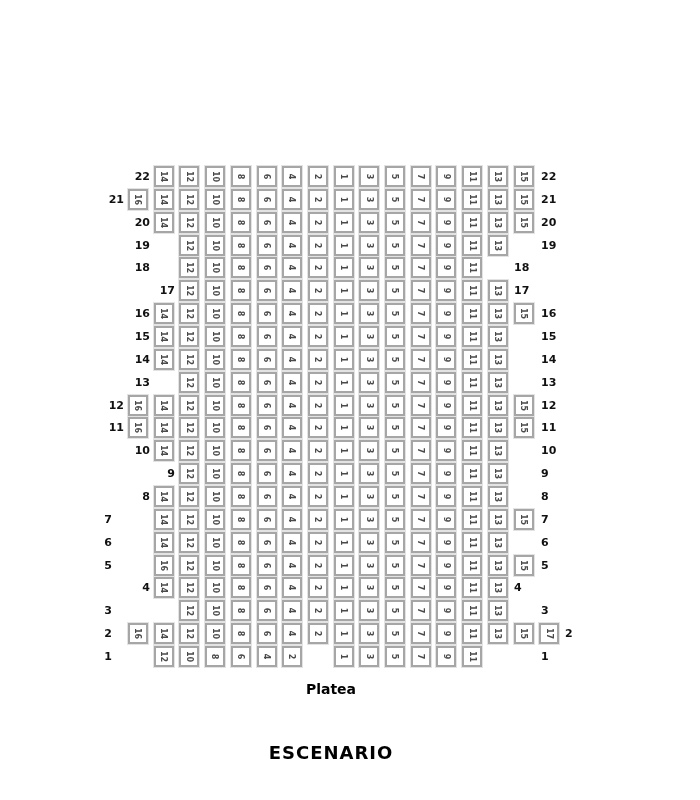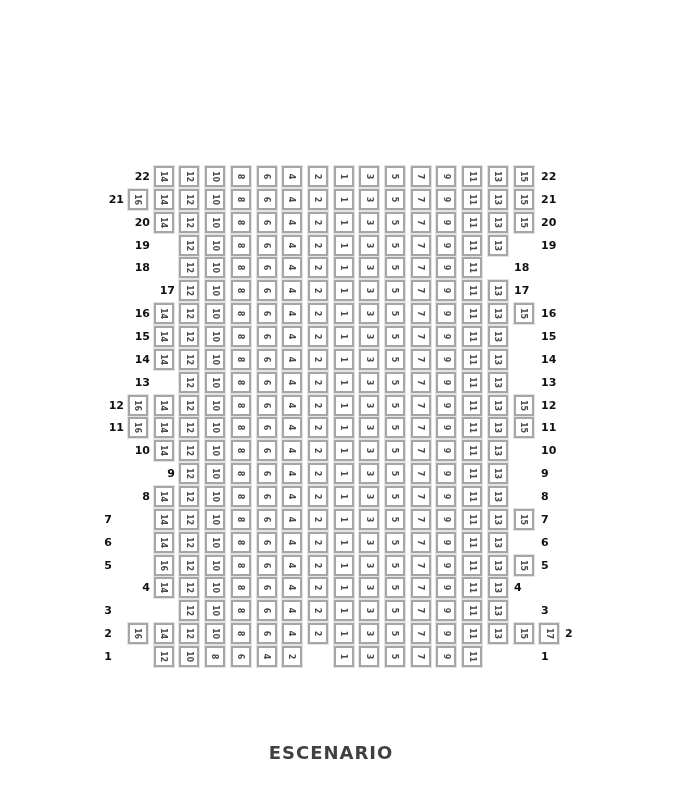--- a/index.html
+++ b/index.html
@@ -11,21 +11,21 @@
         display:flex;align-items:center;justify-content:center;cursor:pointer;}
   .seat b{display:block;transform:rotate(90deg);
           font:bold 8px "DejaVu Sans",sans-serif;color:#4a4a4a;white-space:nowrap;}
   .rlab{position:absolute;font:bold 11px "DejaVu Sans",sans-serif;color:#111111;
         height:15px;line-height:15px;}
   .rlab.left{text-align:right;}
   .rlab.right{text-align:left;}
   .platea{position:absolute;left:0;top:681px;width:662px;text-align:center;
           font:bold 14px "DejaVu Sans",sans-serif;color:#000000;}
   .escenario{position:absolute;left:0;top:742px;width:662px;text-align:center;
-          font:bold 18px "DejaVu Sans",sans-serif;letter-spacing:1px;color:#404040;}
+          font:bold 18px "DejaVu Sans",sans-serif;letter-spacing:1px;color:#000000;}
 </style>
 </head>
 <body>
 
 <div id="canvas">
   <div style="position:absolute;left:0;top:0;width:700px;height:800px;">
       <div class="rlab left" style="left: 110px; top: 169px; width: 40px;">22</div>
       <div class="rlab right" style="left: 541px; top: 169px; width: 40px;">22</div>
       <div class="seat" style="left: 153.7px; top: 166px;">
         <b>14</b>
@@ -1002,14 +1002,15 @@
       <div class="seat" style="left: 410.7px; top: 646.06px;">
         <b>7</b>
       </div>
       <div class="seat" style="left: 436.4px; top: 646.06px;">
         <b>9</b>
       </div>
       <div class="seat" style="left: 462.1px; top: 646.06px;">
         <b>11</b>
       </div>
     </div>
+  <div class="platea">Platea</div>
   <div class="escenario">ESCENARIO</div>
 </div>
 
 </body></html>

